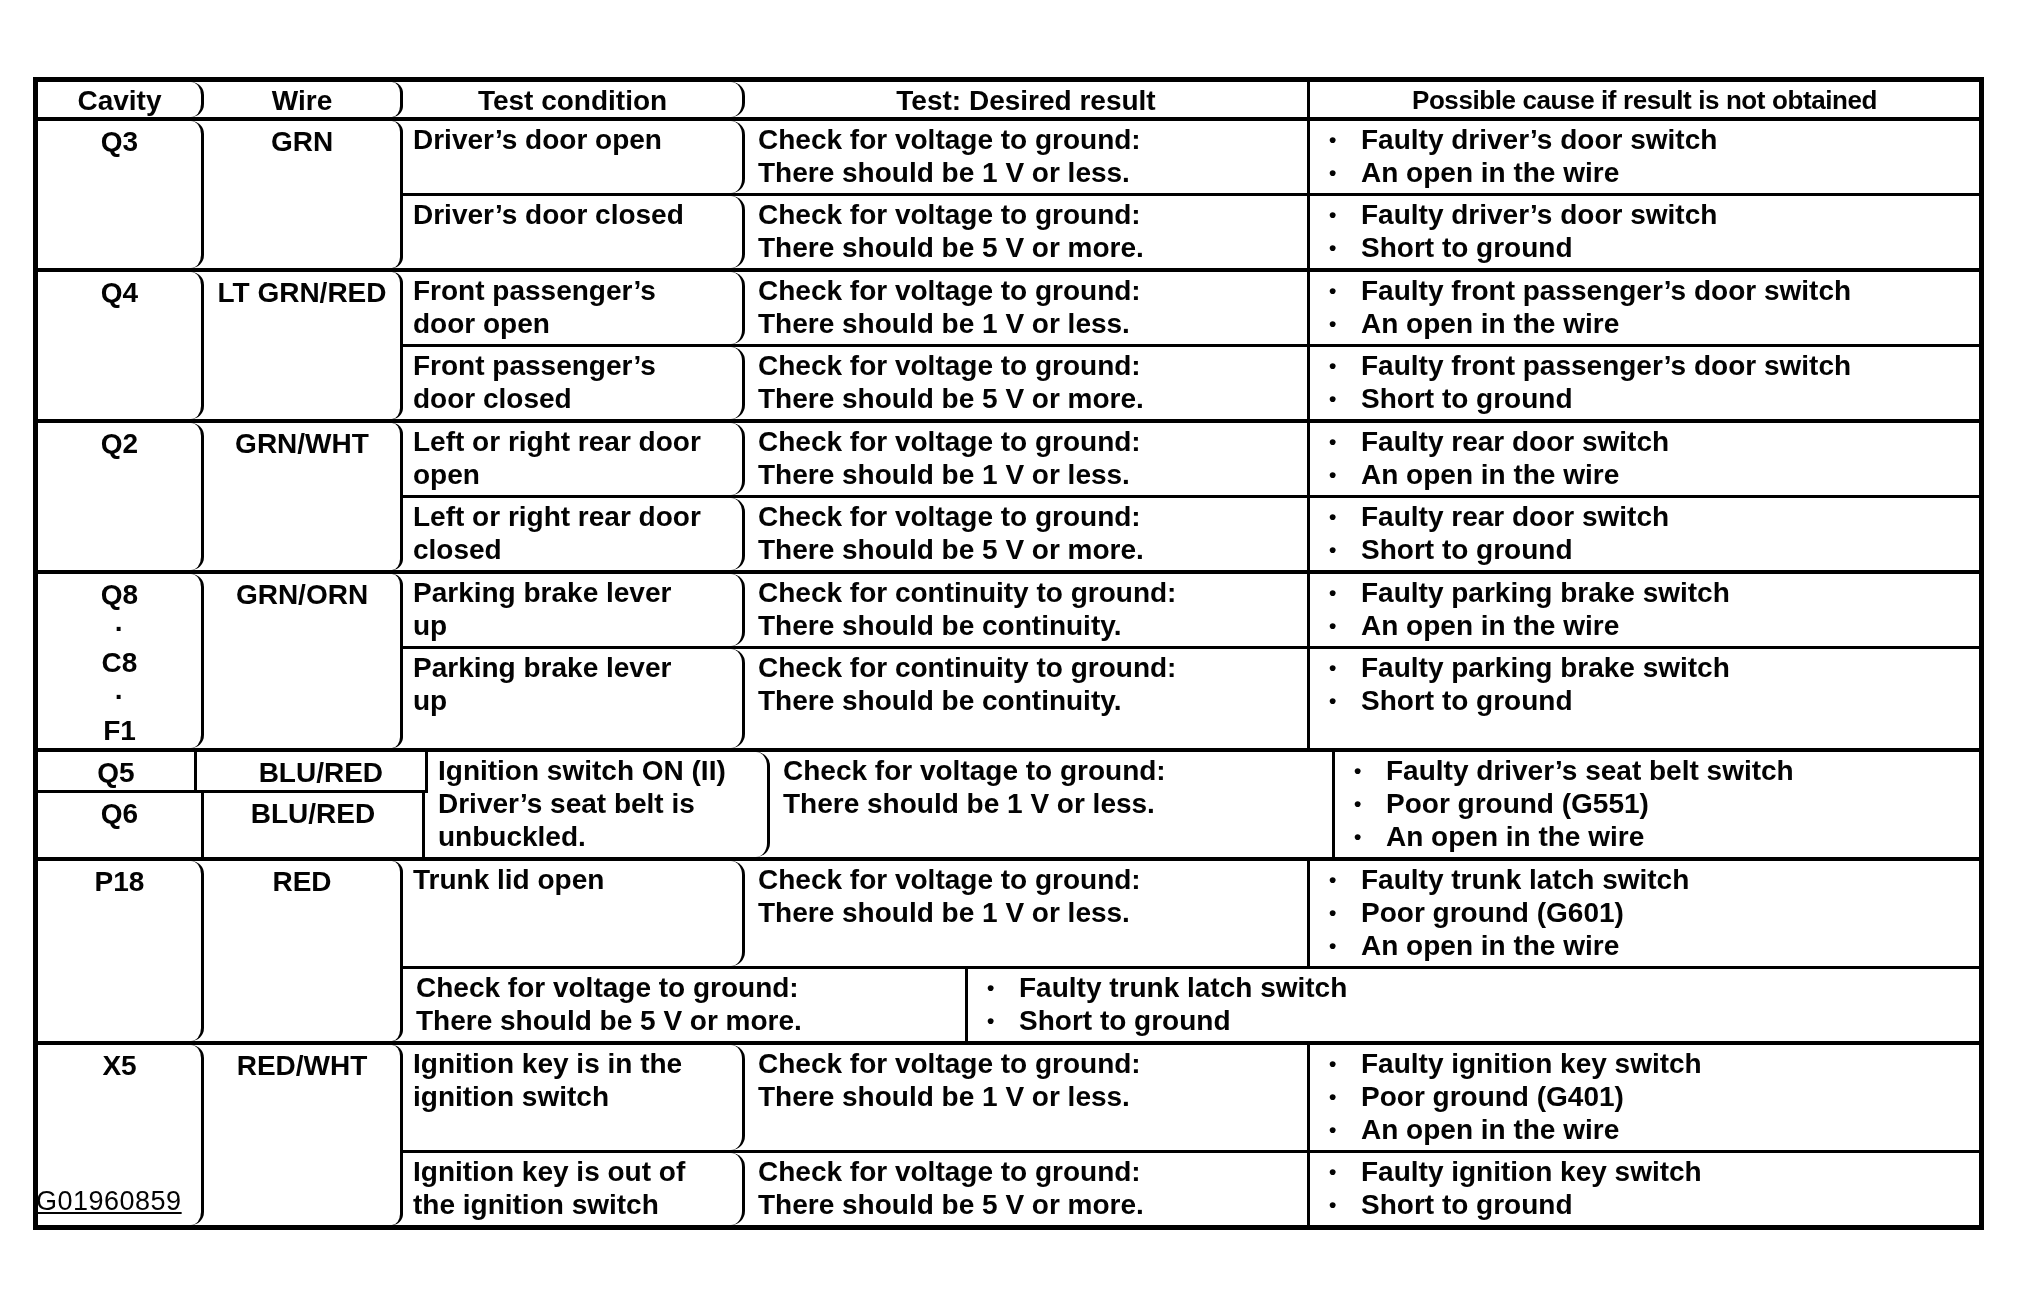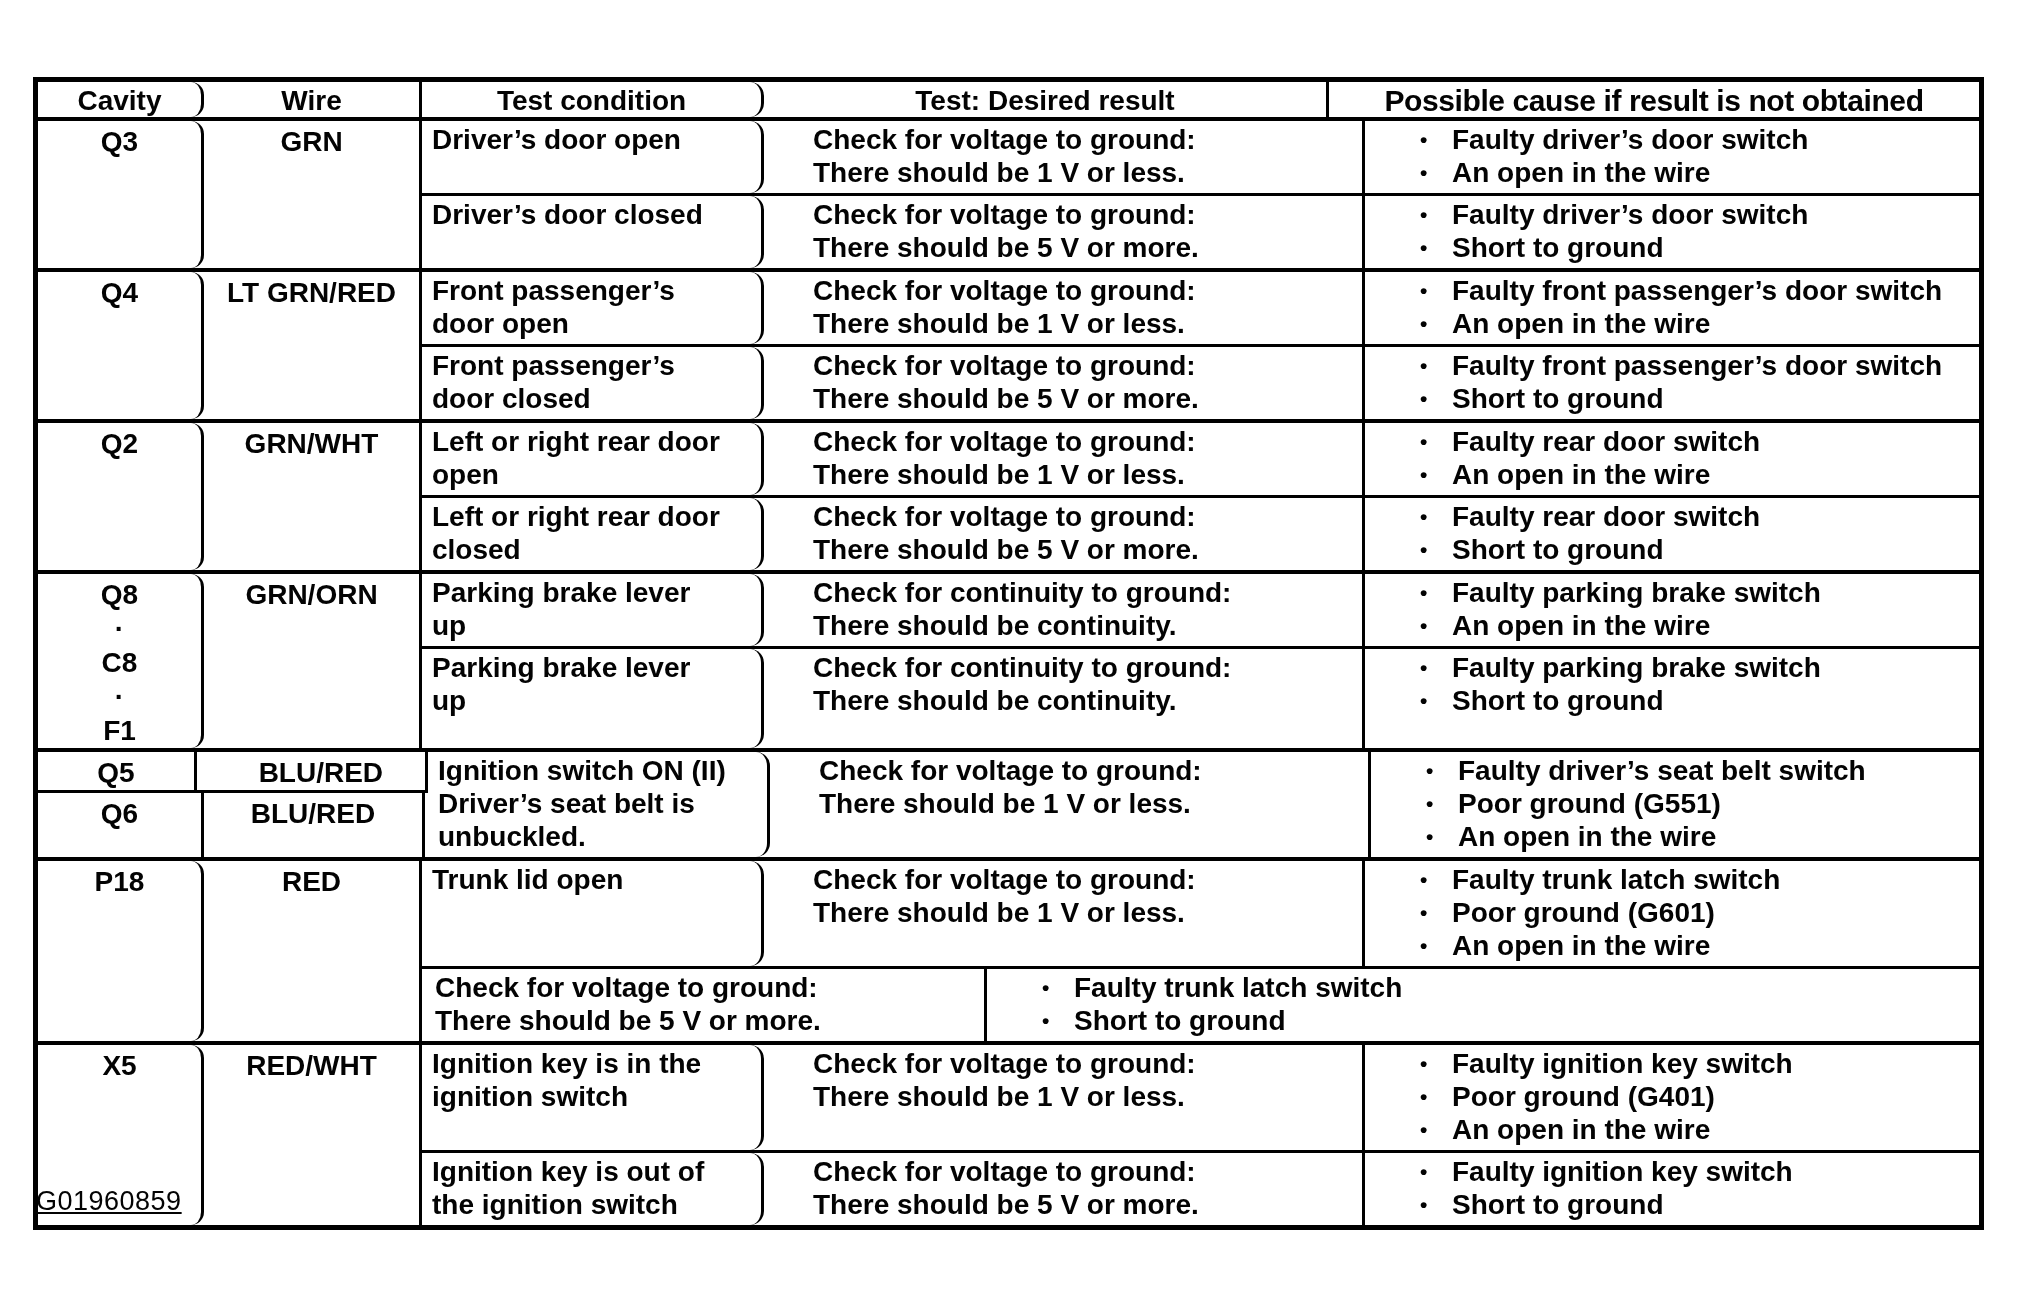--- a/index.html
+++ b/index.html
@@ -22,25 +22,25 @@
 
   
   .header-row { display: flex; }
   .hc {
     font-weight: 700;
     font-size: 28px;
     line-height: 31px;
     text-align: center;
     padding: 3px 4px 1px 4px;
   }
-  .hc.cause-h { font-size: 30px; letter-spacing: -0.4px; }
+  .hc.cause-h { font-size: 26px; letter-spacing: -0.4px; }
 
   
   .c1 { width: 166px; border-radius: 13px; }
-  .c2 { width: 218px; }
+  .c2 { width: 199px; border-radius: 11px; }
   .c3 { width: 342px; border-radius: 14px; }
   .c4 { width: 565px; }
   .c5 { flex: 1; }
   .vline { border-right: 3px solid #000; }
 
   
   .group { display: flex; border-top: 4px solid #000; }
   .gc, .gw {
     font-weight: 700;
     font-size: 28px;
@@ -53,21 +53,21 @@
   
   .left-pair { display: flex; flex-direction: column; width: 390px; }
   .pair-row { display: flex; }
   .pair-row.divided { border-bottom: 3px solid #000; gap: 20px; }
   .pair-row .gc { width: 166px; }
   .pair-row .gw { width: 221px; }
   .pair-fill { flex: 1; }
 
   
   .right { flex: 1; display: flex; flex-direction: column; }
-  .subrow { display: flex; min-height: 66px; flex: 0 0 auto; gap: 36px; }
+  .subrow { display: flex; min-height: 66px; flex: 0 0 auto; }
   .subrow:last-child { flex: 1 0 auto; }
   .subrow + .subrow { border-top: 3px solid #000; }
   .subrow.h100 { min-height: 100px; }
   .subrow.h104 { min-height: 104px; }
   .subrow.h70  { min-height: 70px; }
 
   .cond {
     font-weight: 700;
     font-size: 28px;
     line-height: 33px;

